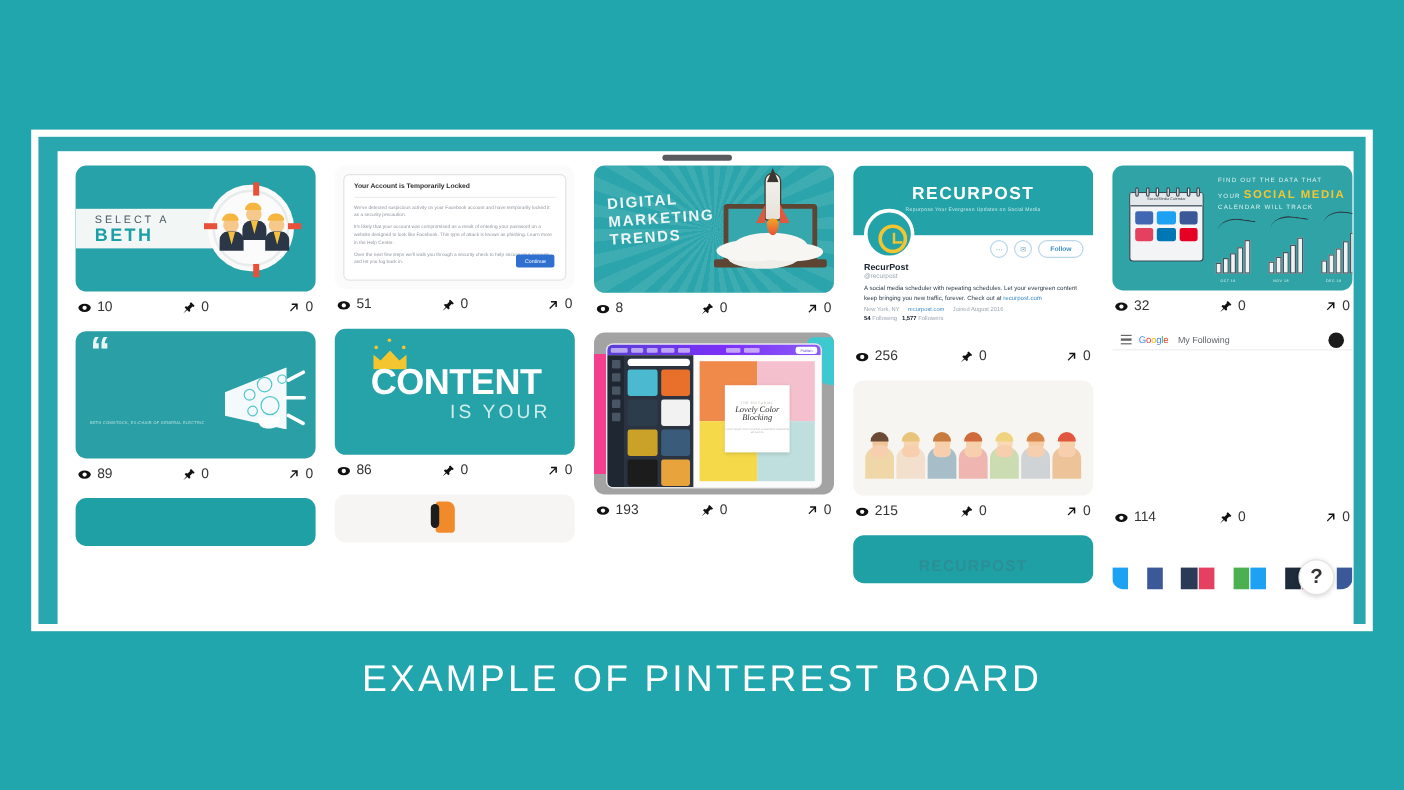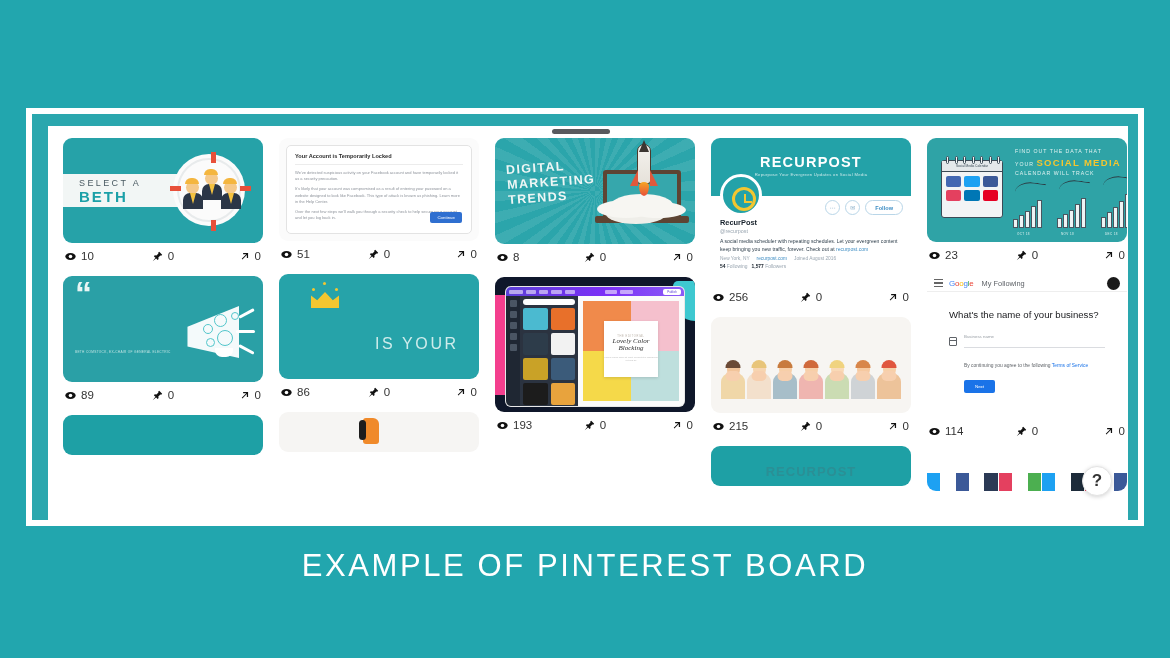--- a/index.html
+++ b/index.html
@@ -189,21 +189,21 @@
 
   
   .art-king { height:105px; background:#26a3a9; position:relative; }
   .crown { position:absolute; left:32px; top:18px; width:28px; height:16px; background:#f3c630;
     clip-path:polygon(0 100%,100% 100%,100% 22%,78% 52%,50% 0,22% 52%,0 22%); }
   .crown-d { position:absolute; background:#f3c630; border-radius:50%; width:3px; height:3px;}
   .king1 { position:absolute; left:30px; top:30px; color:#fff; font-weight:700; font-size:30px; letter-spacing:-.4px; line-height:1;}
   .king2 { position:absolute; left:96px; top:62px; color:#cfeceb; font-weight:400; font-size:16px; letter-spacing:2.6px; line-height:1;}
 
   
-  .art-canva { height:135px; background:#0f172a; position:relative; overflow:hidden; }
+  .art-canva { height:135px; background:#a3a3a3; position:relative; overflow:hidden; }
   .cv-pink { position:absolute; left:0; top:18px; width:16px; height:100px; background:#f43f8e; border-radius:0 6px 6px 0;}
   .cv-teal { position:absolute; right:0; top:4px; width:22px; height:40px; background:#3ec8d0; border-radius:6px 0 0 26px;}
   .cv-win { position:absolute; left:11px; top:10px; right:11px; bottom:6px; background:#fff; border-radius:5px; box-shadow:0 0 0 1px #e8e8e8; overflow:hidden;}
   .cv-bar { height:9px; background:linear-gradient(90deg,#5b3fd6,#7b2ff7 55%,#8b5cf6); display:flex; align-items:center; padding:0 3px; gap:3px;}
   .cv-bar i { display:block; height:4px; border-radius:1px; background:rgba(255,255,255,.55); }
   .cv-btn { margin-left:auto; background:#fff; color:#5b3fd6; font-size:3px; padding:1px 4px; border-radius:2px;}
   .cv-side { position:absolute; left:0; top:9px; bottom:0; width:14px; background:#1f2733;}
   .cv-side i { display:block; width:7px; height:7px; margin:4px auto; background:#4a5563; border-radius:1px;}
   .cv-panel { position:absolute; left:14px; top:9px; bottom:0; width:58px; background:#2b3340; padding:3px;}
   .cv-search { height:6px; background:#fff; border-radius:3px; margin-bottom:3px;}
@@ -432,20 +432,21 @@
             </div>
           </div>
         </div>
 
         <div class="pin">
           <div class="thumb art-king">
             <div class="crown"></div>
             <div class="crown-d" style="left:33px;top:14px;"></div>
             <div class="crown-d" style="left:44px;top:8px;"></div>
             <div class="crown-d" style="left:56px;top:14px;"></div>
+            <div class="king1">CONTENT</div>
             <div class="king2">IS YOUR</div>
           </div>
           <div class="stats">
             <div class="stat s0">
               <span class="ic">
                   <svg width="11" height="11" viewBox="0 0 16 16">
                     <ellipse cx="8" cy="8" rx="7.5" ry="5" fill="#111"></ellipse>
                     <circle cx="8" cy="8" r="2.6" fill="#fff"></circle>
                   </svg>
                 </span>
@@ -812,21 +813,21 @@
             <div class="arrowc" style="left:176px;bottom:46px;"></div>
           </div>
           <div class="stats">
             <div class="stat s0">
               <span class="ic">
                   <svg width="11" height="11" viewBox="0 0 16 16">
                     <ellipse cx="8" cy="8" rx="7.5" ry="5" fill="#111"></ellipse>
                     <circle cx="8" cy="8" r="2.6" fill="#fff"></circle>
                   </svg>
                 </span>
-              <span>23</span>
+              <span>32</span>
             </div>
             <div class="stat s1">
               <span class="ic">
                   <svg width="11" height="11" viewBox="0 0 16 16">
                     <path d="M10.5 1.2l4.3 4.3-1.4 1.4-1.2-.5-3 3 .4 2.3-1.4 1.4L5 9.9l-4 4.9 4.9-4-3.2-3.2 1.4-1.4 2.3.4 3-3-.5-1.2z" fill="#111"></path>
                   </svg>
                 </span>
               <span>0</span>
             </div>
             <div class="stat s2">
@@ -844,32 +845,20 @@
           <div class="thumb art-gmb">
             <div class="gmb-bar">
               <div class="ham">
                   <i></i>
                   <i></i>
                   <i></i>
                 </div>
               <div class="g-logo"><span class="b">G</span><span class="r">o</span><span class="y">o</span><span class="b">g</span><span class="g">l</span><span class="r">e</span></div>
               <div class="gmb-sub">My Following</div>
               <div class="gmb-ava"></div>
-            </div>
-            <div class="gmb-body">
-              <div class="gmb-q">What's the name of your business?</div>
-              <div class="gmb-field">
-                <div class="gmb-ic"></div>
-                <div class="gmb-inwrap">
-                  <div class="gmb-lab">Business name</div>
-                  <div class="gmb-line"></div>
-                </div>
-              </div>
-              <div class="gmb-tos"><span>By continuing you agree to the following </span><a href="#">Terms of Service</a></div>
-              <div class="gmb-next">Next</div>
             </div>
           </div>
           <div class="stats">
             <div class="stat s0">
               <span class="ic">
                   <svg width="11" height="11" viewBox="0 0 16 16">
                     <ellipse cx="8" cy="8" rx="7.5" ry="5" fill="#111"></ellipse>
                     <circle cx="8" cy="8" r="2.6" fill="#fff"></circle>
                   </svg>
                 </span>

